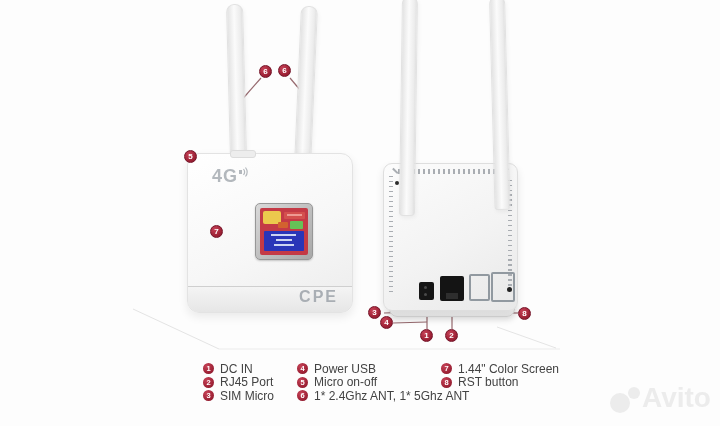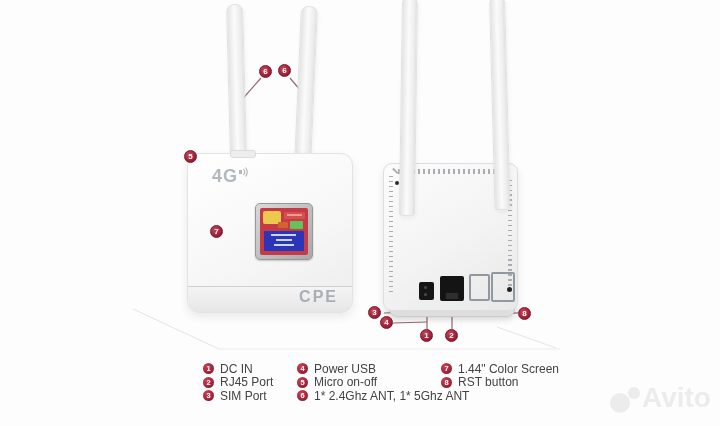--- a/index.html
+++ b/index.html
@@ -208,21 +208,21 @@
     <div class="lrow">
       <span class="lnum">1</span>
       <span class="llabel">DC IN</span>
     </div>
     <div class="lrow">
       <span class="lnum">2</span>
       <span class="llabel">RJ45 Port</span>
     </div>
     <div class="lrow">
       <span class="lnum">3</span>
-      <span class="llabel">SIM Port</span>
+      <span class="llabel">SIM Micro</span>
     </div>
   </div>
 
   <div class="legend-col l-col2">
     <div class="lrow">
       <span class="lnum">4</span>
       <span class="llabel">Power USB</span>
     </div>
     <div class="lrow">
       <span class="lnum">5</span>

